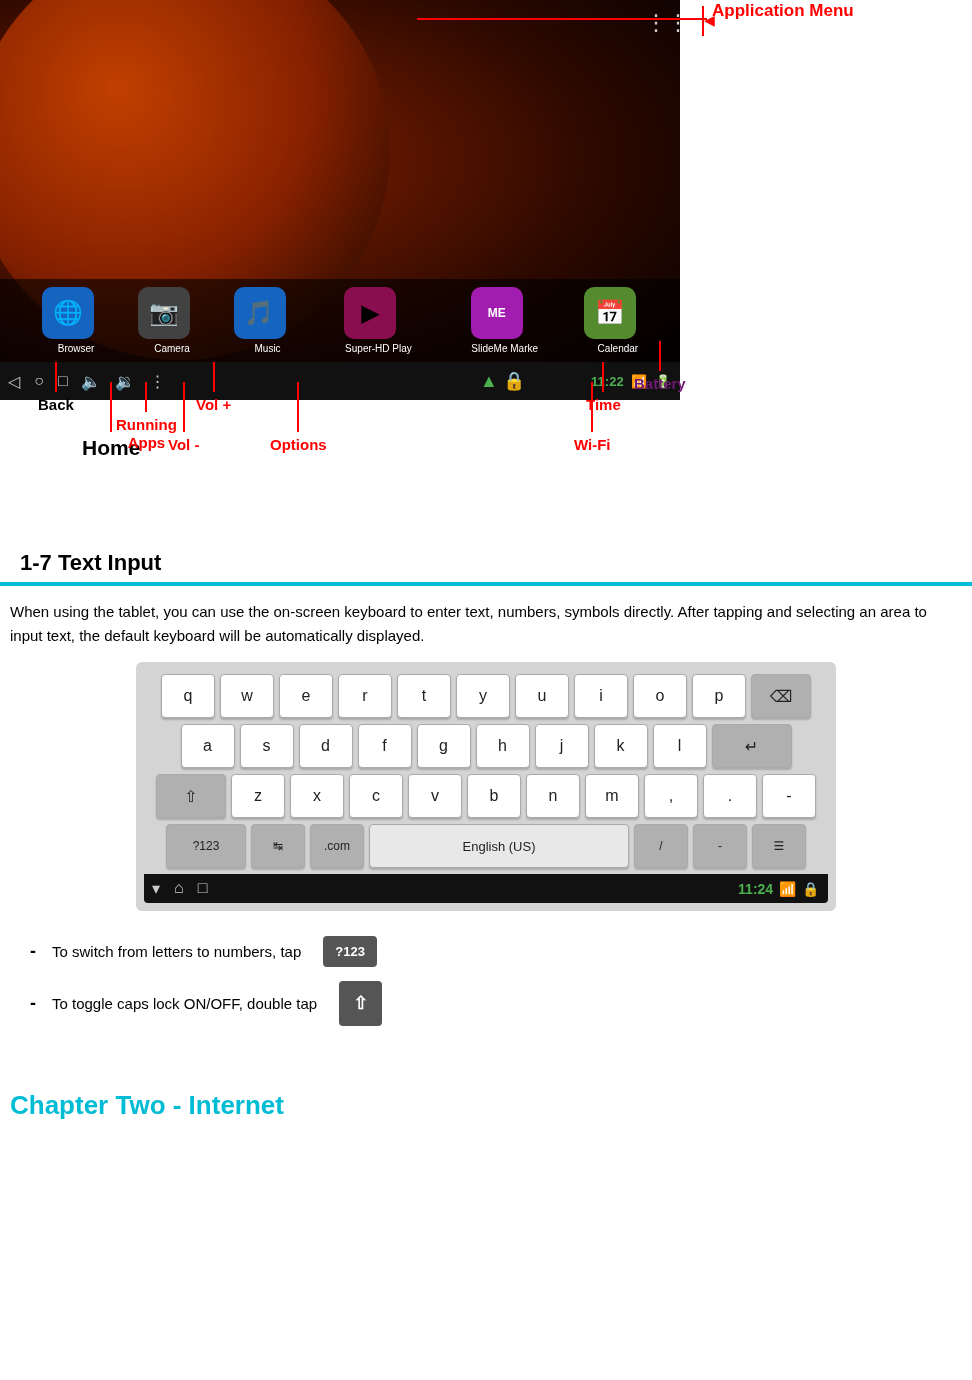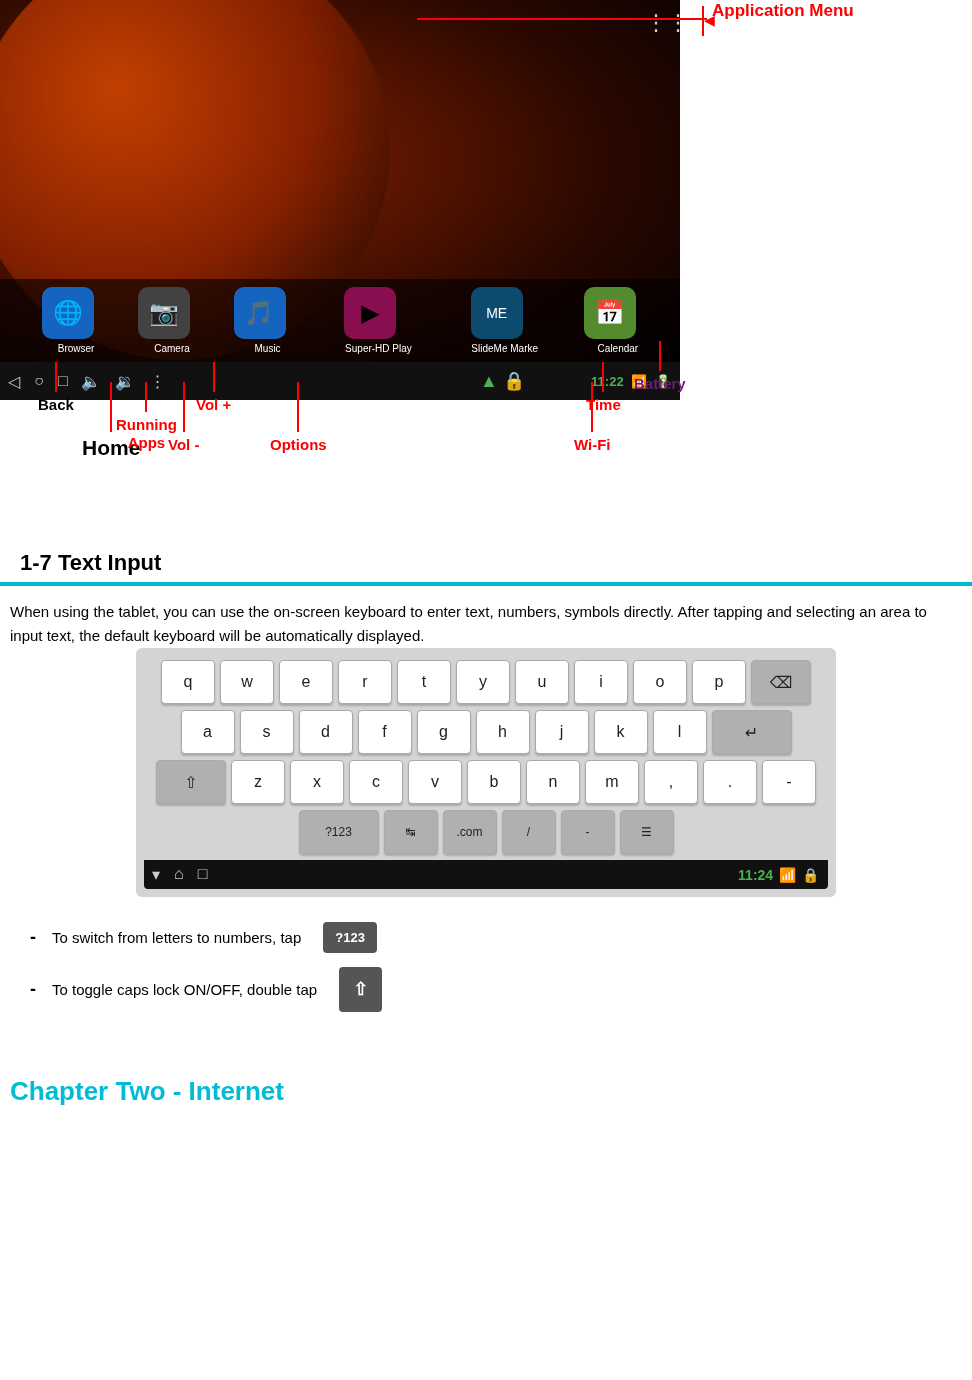--- a/index.html
+++ b/index.html
@@ -116,20 +116,21 @@
       height: 4px;
       background: #00BCD4;
       margin: 6px 0 14px 0;
     }
 
     
     .body-text {
       padding: 0 10px;
       font-size: 15px;
       line-height: 1.6;
+      margin-bottom: 14px;
     }
 
     
     .keyboard-container {
       margin: 0 auto 14px auto;
       width: 700px;
       background: #d4d4d4;
       border-radius: 6px;
       padding: 12px 8px 8px 8px;
     }
@@ -266,21 +267,21 @@
       </div>
       <div class="dock-icon">
         <div class="dock-icon-img" style="background:#1565C0;">🎵</div>
         <span class="dock-icon-label">Music</span>
       </div>
       <div class="dock-icon">
         <div class="dock-icon-img" style="background:#880E4F;">▶</div>
         <span class="dock-icon-label">Super-HD Play</span>
       </div>
       <div class="dock-icon">
-        <div class="dock-icon-img" style="background:#0c4a6e; font-size:14px; font-weight:normal; color:#fff;">ME</div>
+        <div class="dock-icon-img" style="background:#a21caf; font-size:12px; font-weight:bold; color:#fff;">ME</div>
         <span class="dock-icon-label">SlideMe Marke</span>
       </div>
       <div class="dock-icon">
         <div class="dock-icon-img" style="background:#558B2F;">📅</div>
         <span class="dock-icon-label">Calendar</span>
       </div>
     </div>
 
     <div class="status-bar">
       <div class="status-nav-icons">
@@ -406,20 +407,21 @@
     <div class="kb-key">m</div>
     <div class="kb-key">,</div>
     <div class="kb-key">.</div>
     <div class="kb-key">-</div>
   </div>
 
   <div class="kb-row">
     <div class="kb-key kb-key-special kb-key-wide">?123</div>
     <div class="kb-key kb-key-special">↹</div>
     <div class="kb-key kb-key-special">.com</div>
+    <div class="kb-key kb-key-space" style="background:#e8e8e8; font-size:13px;">English (US)</div>
     <div class="kb-key kb-key-special">/</div>
     <div class="kb-key kb-key-special">-</div>
     <div class="kb-key kb-key-special">☰</div>
   </div>
 
   <div style="background:#111; display:flex; align-items:center; padding:5px 8px; border-radius:0 0 4px 4px; margin-top:4px;">
     <div style="display:flex; gap:14px; color:#ccc; font-size:16px;">
       <span>▾</span>
       <span>⌂</span>
       <span>□</span>

